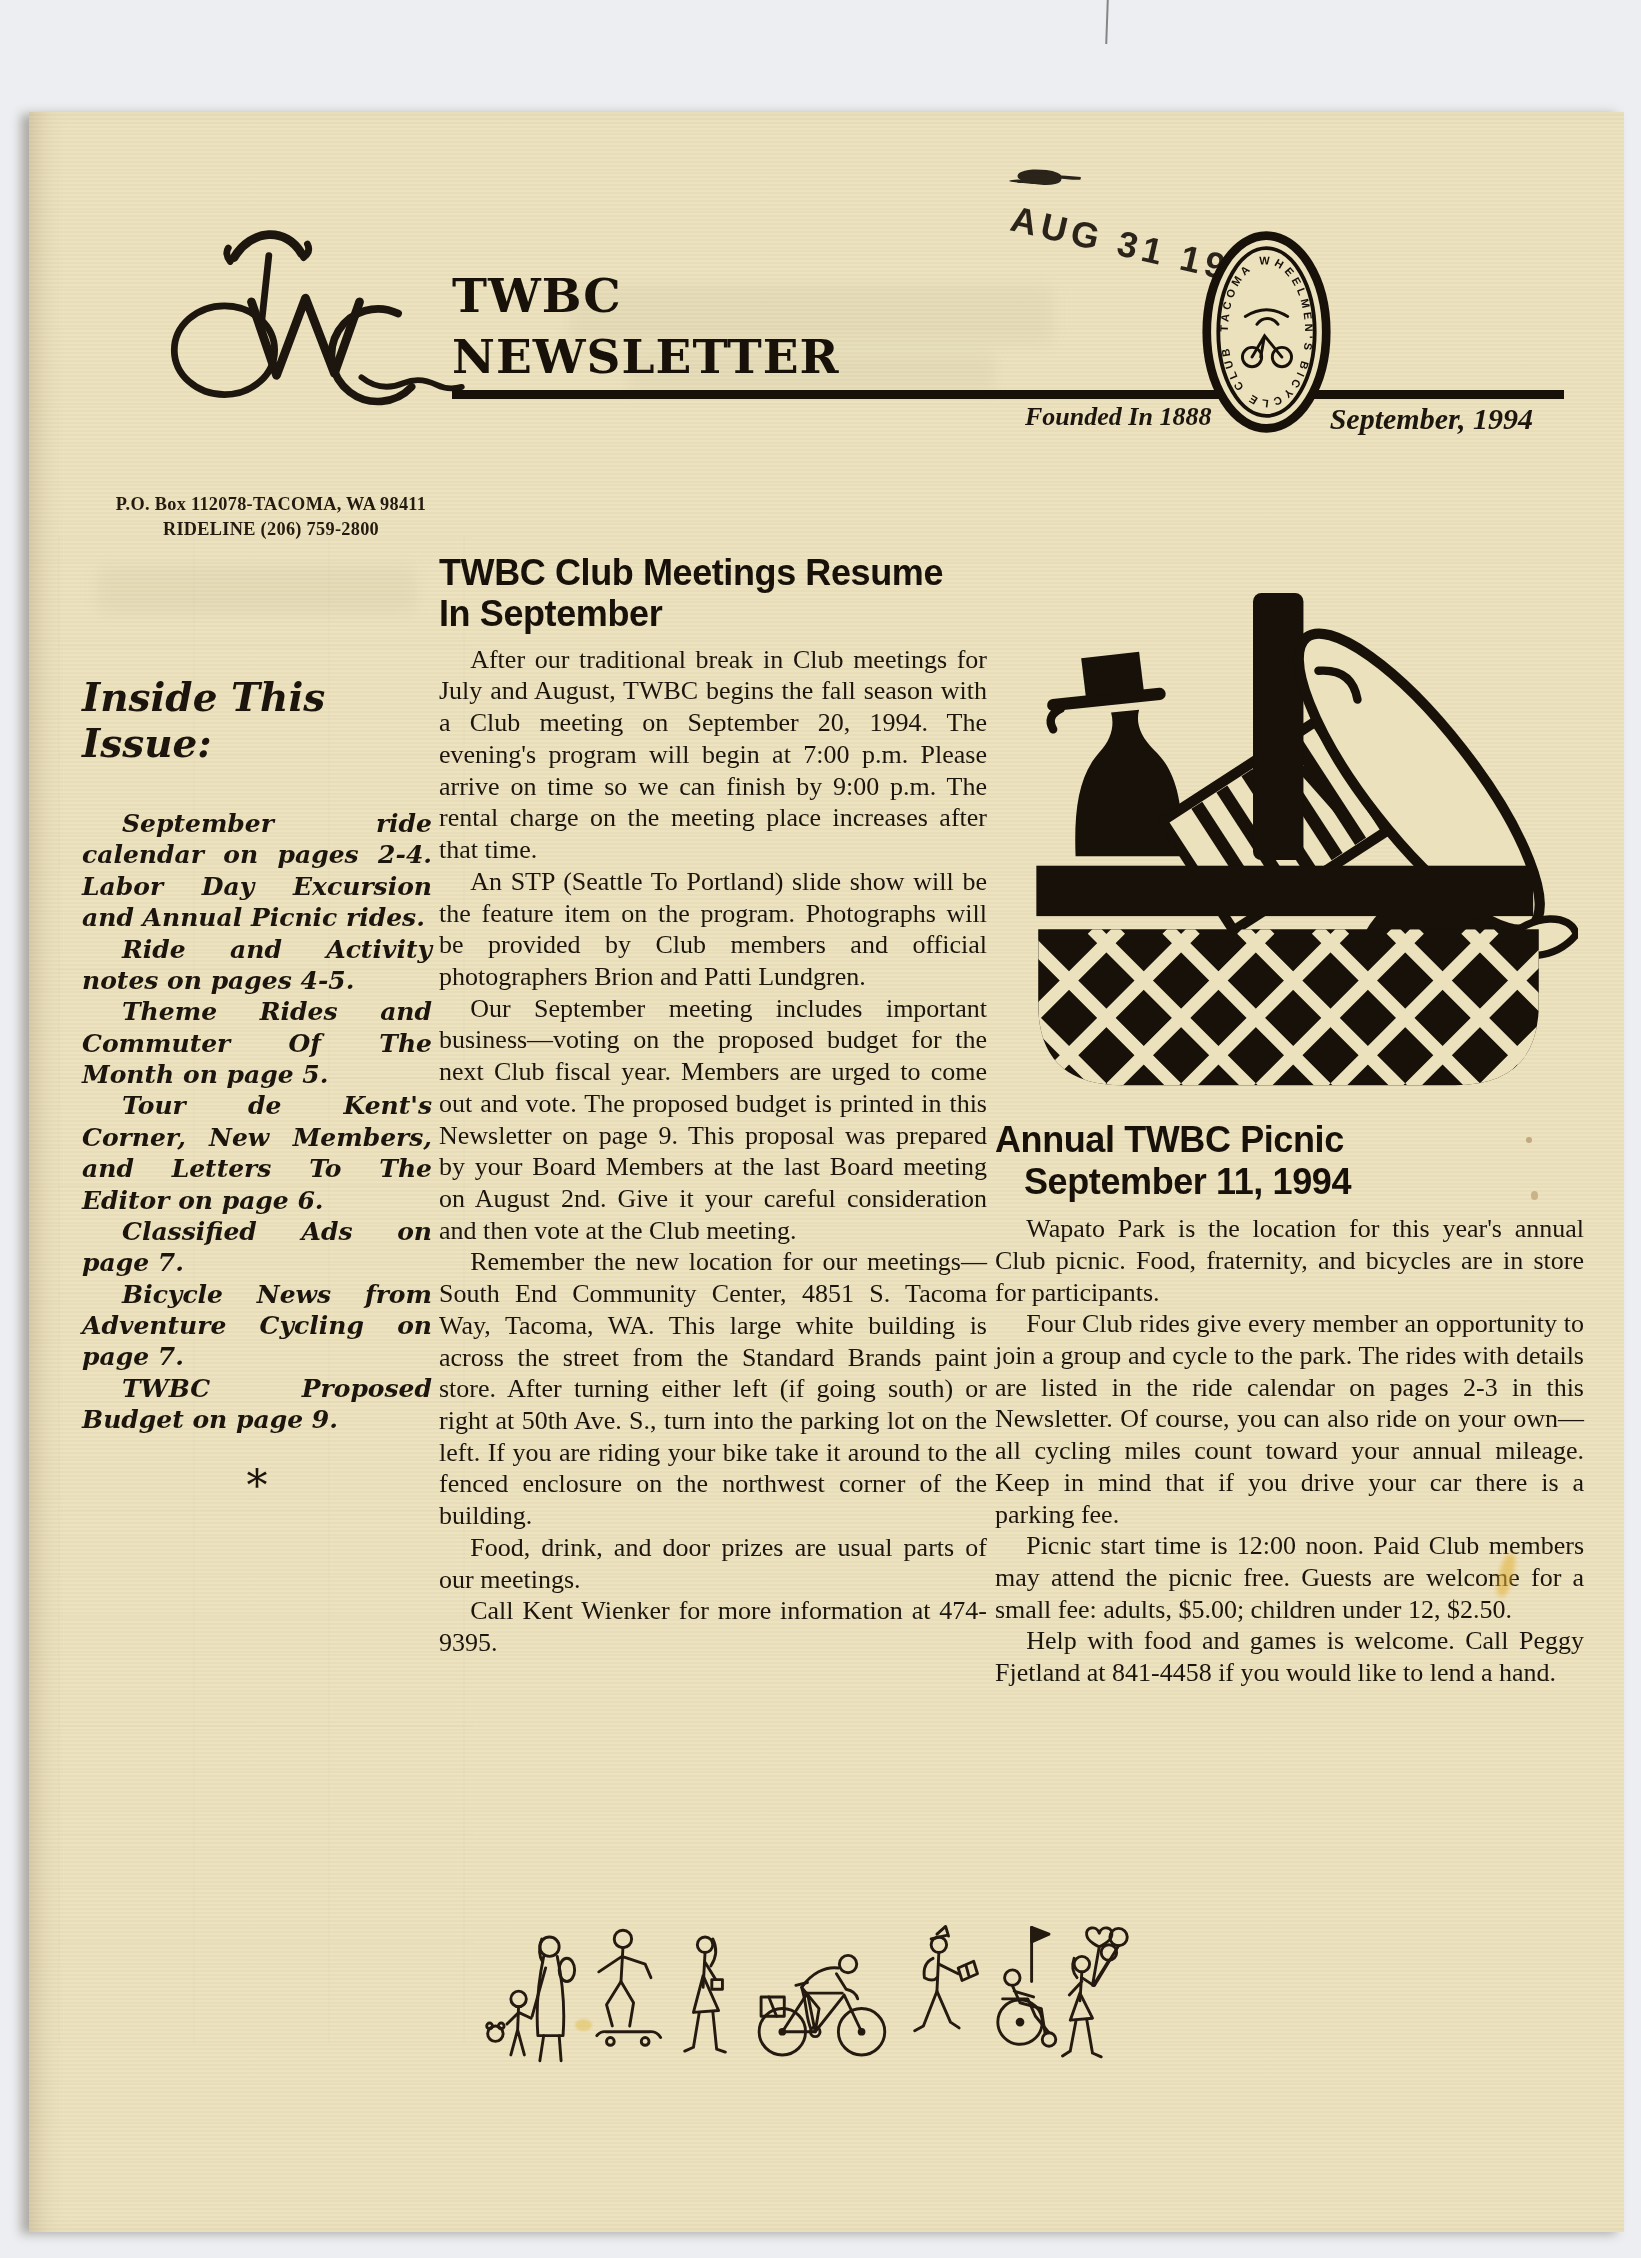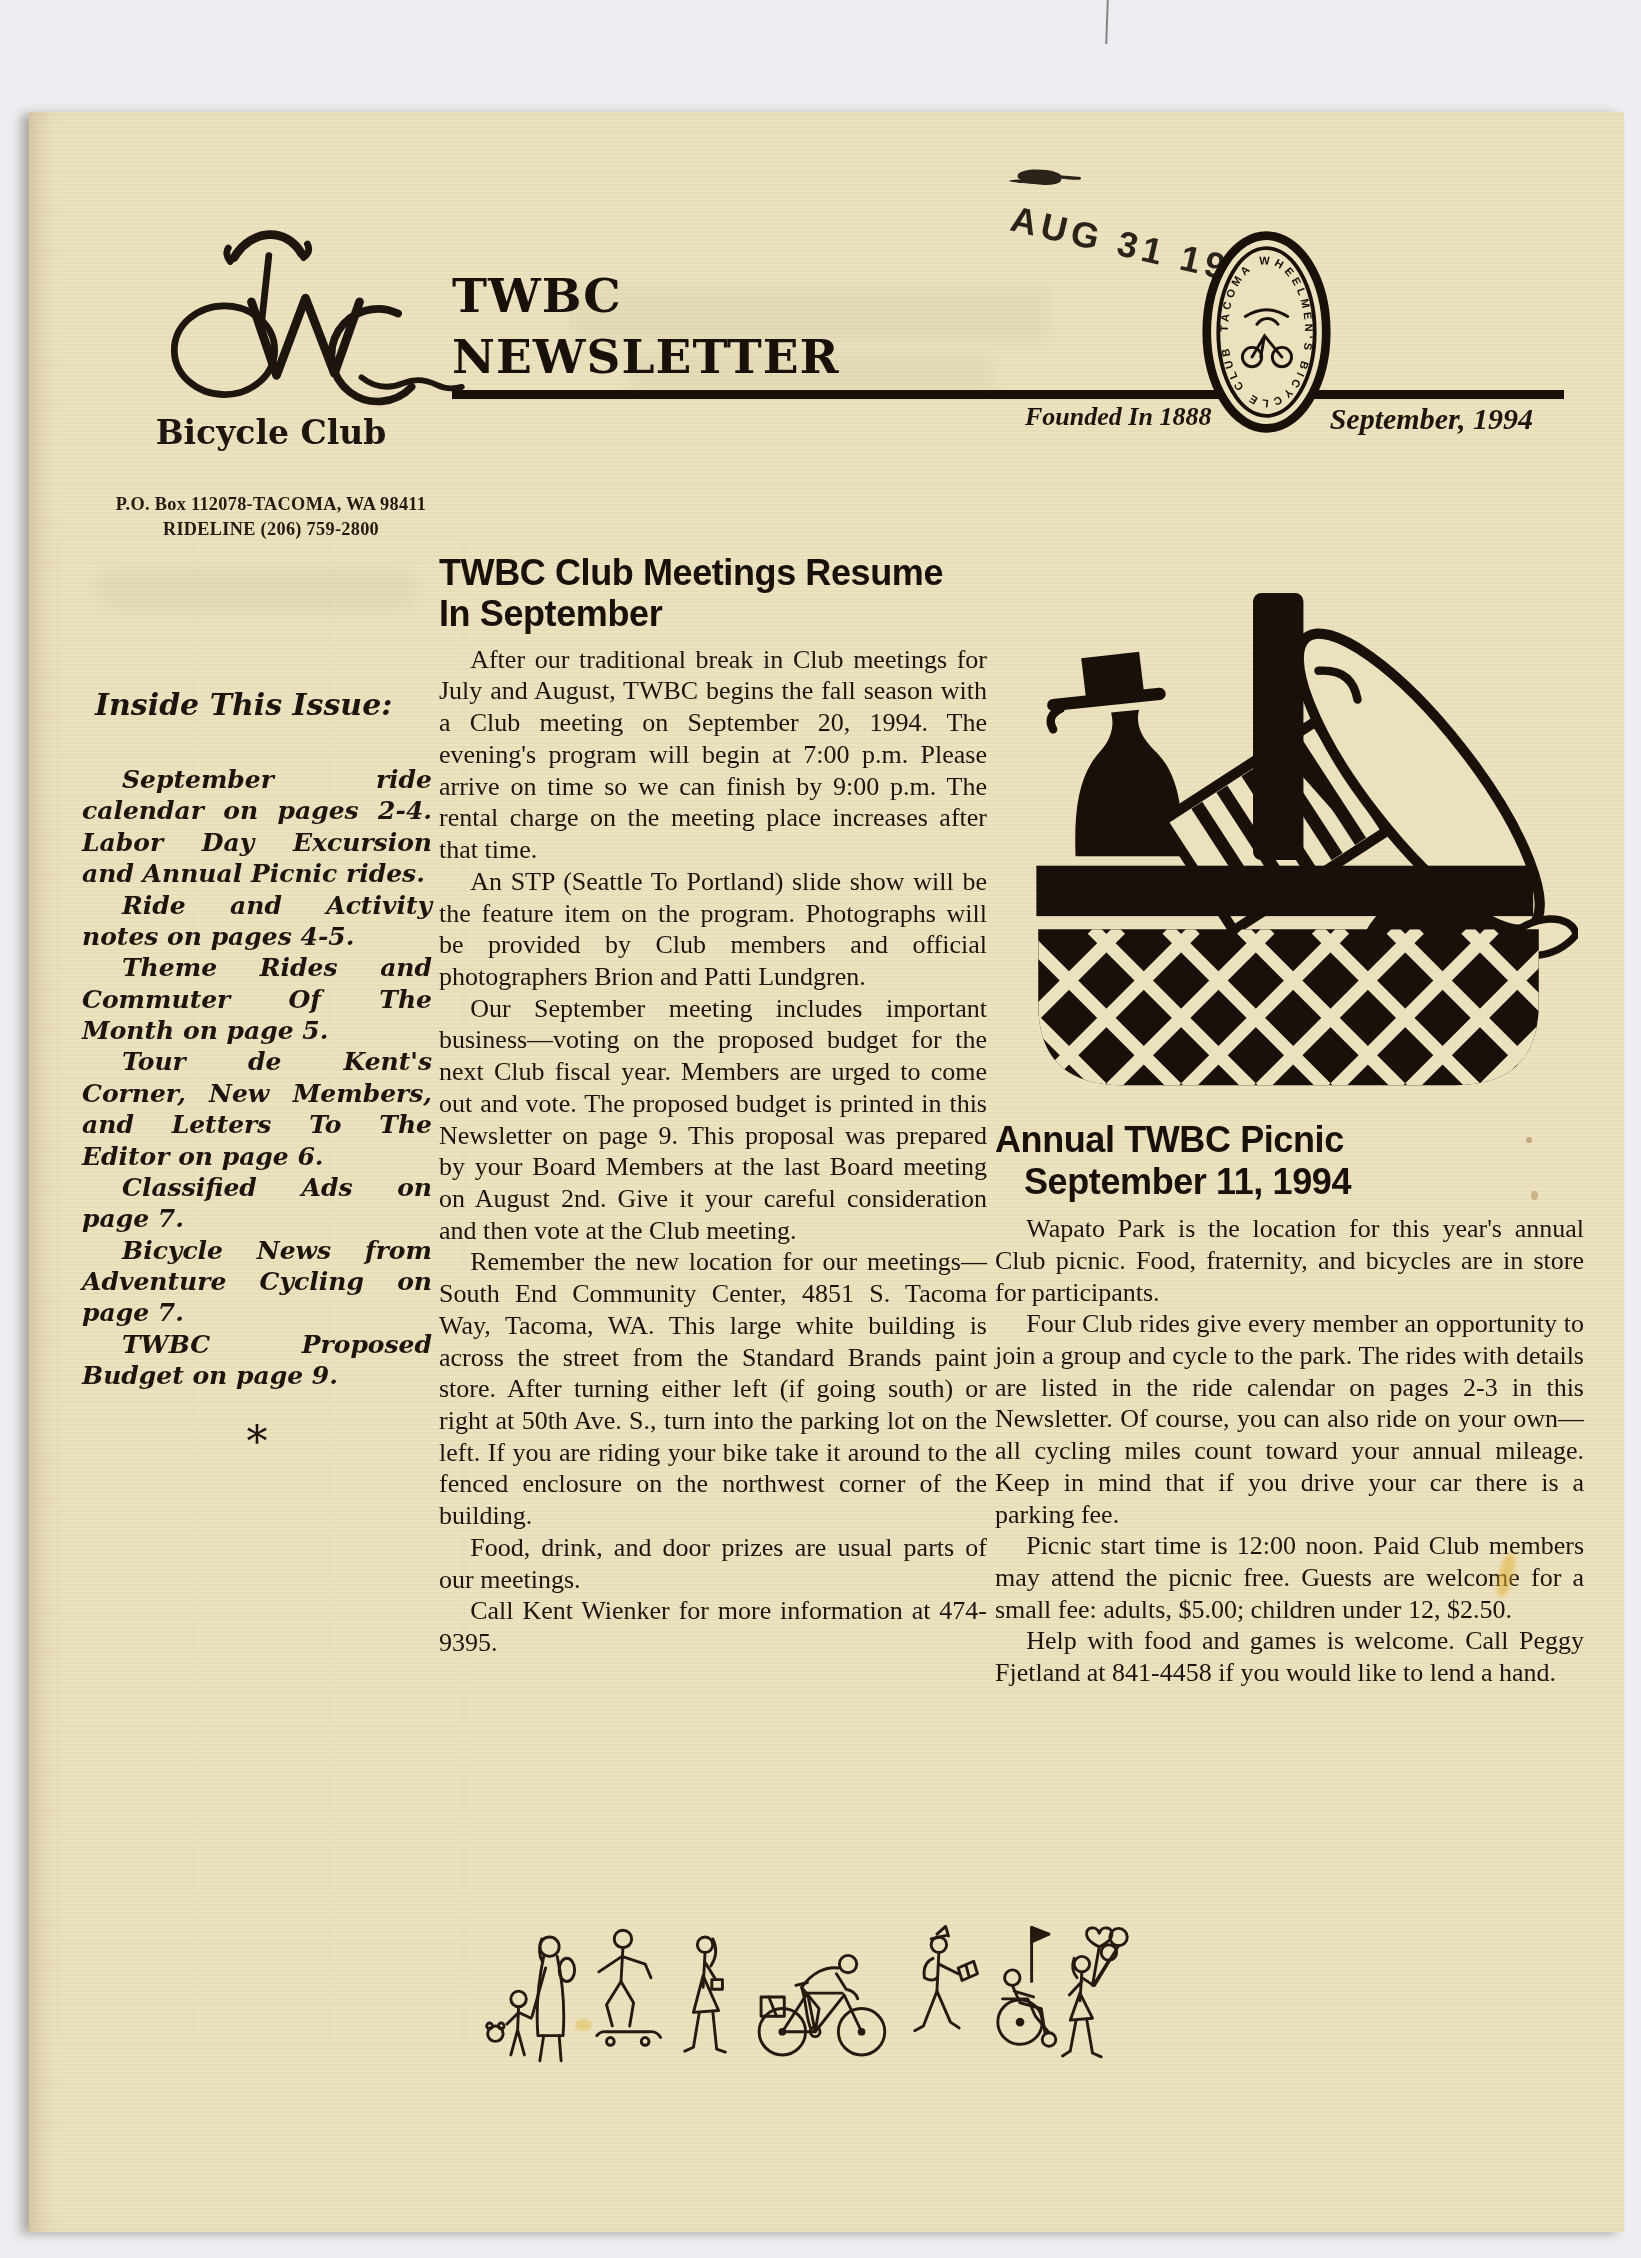--- a/index.html
+++ b/index.html
@@ -25,21 +25,21 @@
   .stamp::before{content:"";position:absolute;left:-3.9px;top:-33px;width:44px;height:15.4px;background:#1a140d;
                  border-radius:60% 40% 50% 50%;transform:rotate(-8deg);box-shadow:25px -1.9px 0 -5.8px #1a140d,-13.5px 5.8px 0 -5.8px #1a140d;}
   .seal{position:absolute;left:1170px;top:114px;}
   .dateline-left{position:absolute;left:996px;top:290px;font-family:"Liberation Serif",serif;
                  font-weight:bold;font-style:italic;font-size:26px;color:#1d160e;}
   .dateline-right{position:absolute;left:1274px;top:290px;width:230px;text-align:right;
                  font-family:"Liberation Serif",serif;font-weight:bold;font-style:italic;font-size:30px;color:#1d160e;}
 
   
   .col-left{position:absolute;left:53px;top:562px;width:350px;color:#1c150d;}
-  .col-left h2{margin:13px;font-family:"DejaVu Serif",serif;font-weight:bold;font-style:italic;font-size:30px;}
+  .col-left h2{margin:0;font-family:"DejaVu Serif",serif;font-weight:bold;font-style:italic;font-size:39px;}
   .ins-item{margin:0;padding:0;font-family:"DejaVu Serif",serif;font-weight:bold;font-style:italic;
             font-size:25px;line-height:1.255;text-align:justify;text-indent:1.6em;}
   .ins-items{margin-top:42px;}
   .ins-sep{margin:25px 0 0 0;text-align:center;font-size:42px;font-family:"DejaVu Serif",serif;}
   .board-note{margin:21px 0 0 0;font-family:"DejaVu Serif",serif;font-weight:bold;font-style:italic;
             font-size:25px;line-height:1.27;text-align:justify;text-indent:1.6em;color:#1c150d;}
 
   .col-mid{position:absolute;left:410px;top:440px;width:548px;color:#1c150d;}
   .art-title{margin:0 0 9.7px 0;font-family:"Liberation Sans",sans-serif;font-weight:bold;
              font-size:36px;line-height:1.14;letter-spacing:-0.4px;color:#17110a;}
@@ -86,21 +86,20 @@
         <path d="M78,50 q-6,-8 -2,-14 M154,46 q8,-6 4,-14" stroke-width="7"></path>
         <path d="M118,44 L110,118" stroke-width="7"></path>
         <ellipse cx="72" cy="142" rx="52" ry="46" stroke-width="7"></ellipse>
         <path d="M100,92 L126,168 L156,88 L186,166 L212,92" stroke-width="9"></path>
         <path d="M252,104 a48,48 0 1,0 14,76" stroke-width="8"></path>
         <path d="M214,170 q20,16 44,6 q16,-7 34,2 q12,6 26,2" stroke-width="6"></path>
       </g>
     </svg>
 
     <div class="club-name">
-      <div>Bicycle Club</div>
     </div>
     <div class="club-addr">
       <div>P.O. Box 112078-TACOMA, WA 98411</div>
       <div>RIDELINE (206) 759-2800</div>
     </div>
 
     <div class="mast-title">
       <div>TWBC</div>
       <div>NEWSLETTER</div>
     </div>

